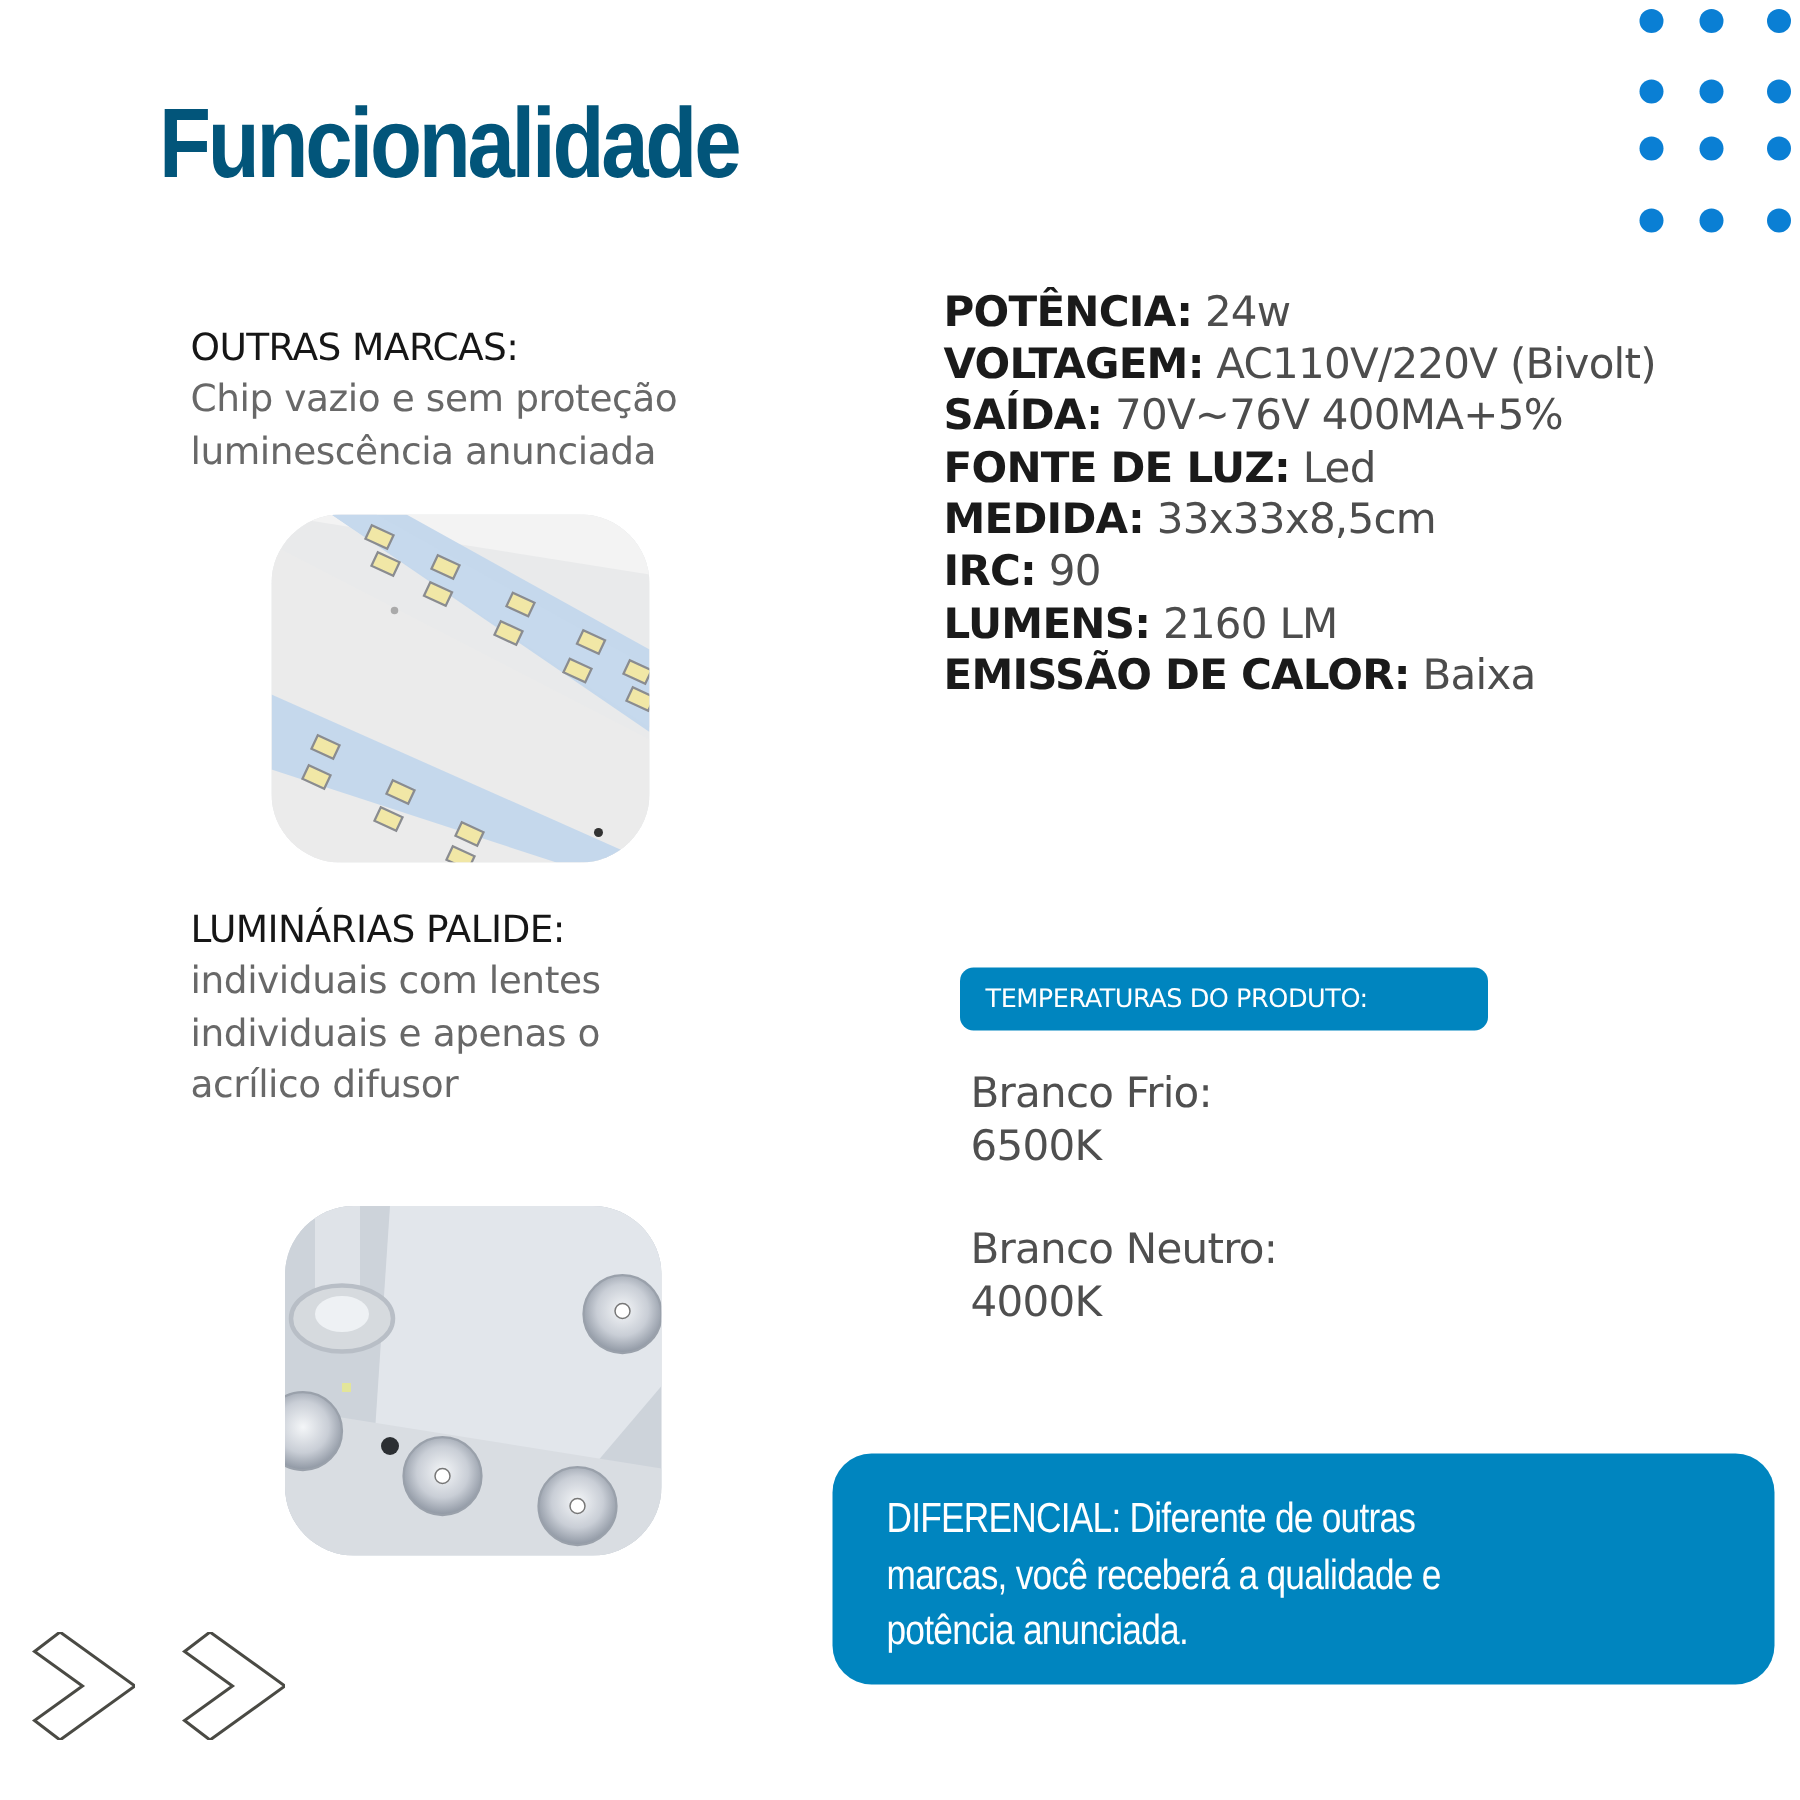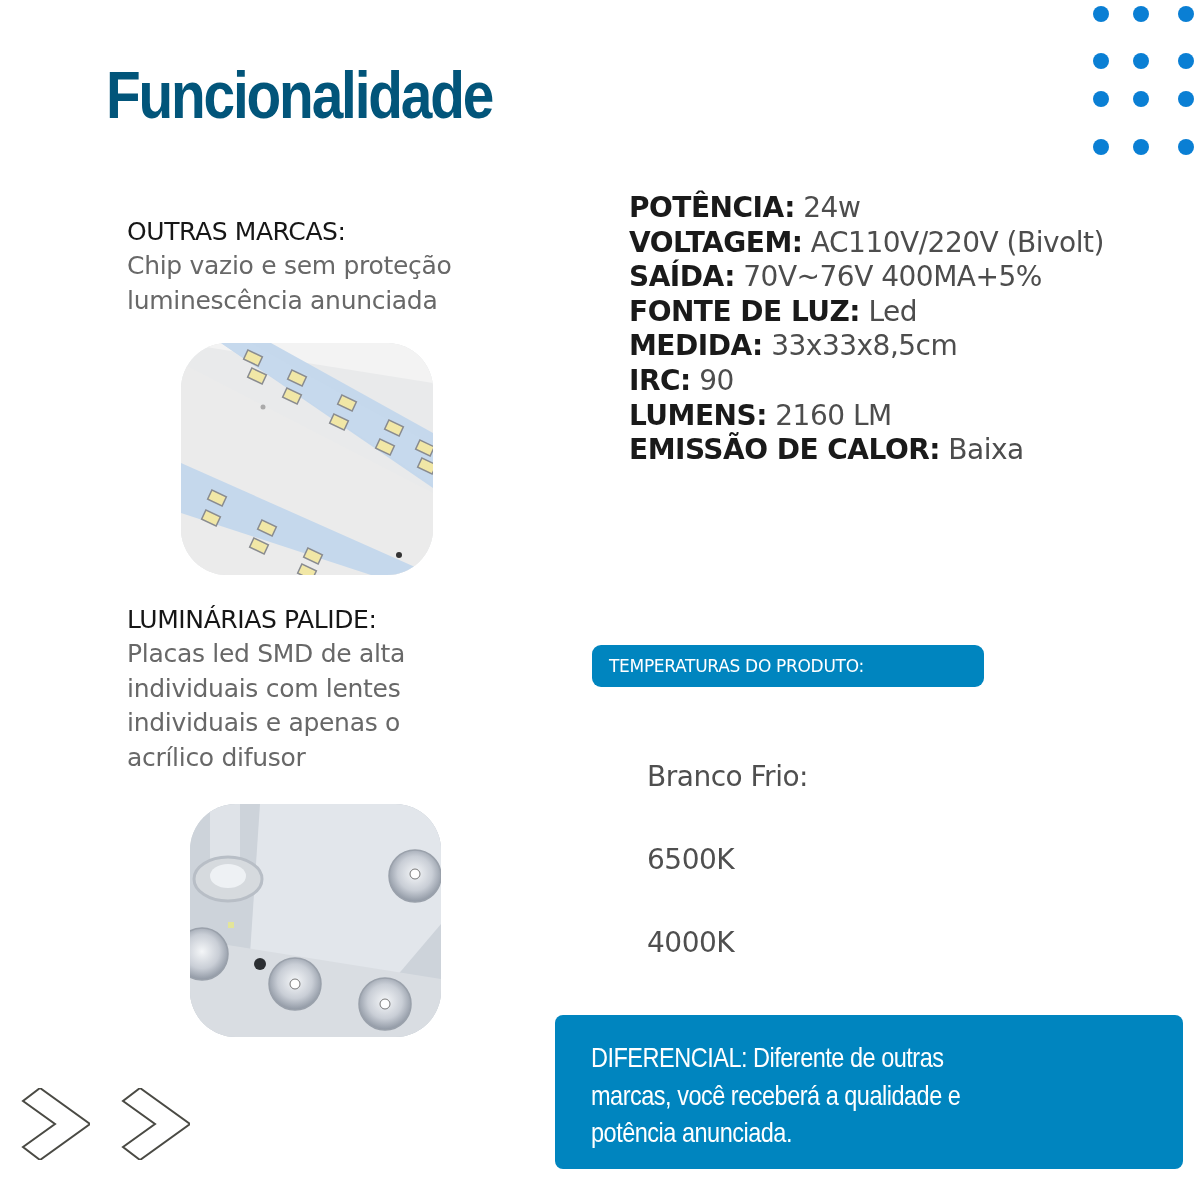--- a/index.html
+++ b/index.html
@@ -26,33 +26,33 @@
     }
     .photo1 { left: 181px; top: 343px; width: 252px; height: 232px; background: #ecedee; }
     .photo2 { left: 190px; top: 804px; width: 251px; height: 233px; background: #cfd5dc; }
 
     .specs { position: absolute; left: 629px; top: 191px; font-family: "DejaVu Sans", sans-serif; }
     .spec-row { font-size: 28px; line-height: 34.6px; white-space: nowrap; letter-spacing: -0.5px; }
     .spec-key { color: #1a1a1a; font-weight: 700; }
     .spec-val { color: #4d4d4d; font-weight: 400; }
 
     .temp-badge {
-      position: absolute; left: 592px; top: 645px; width: 392px; height: 42px;
+      position: absolute; left: 640px; top: 645px; width: 352px; height: 42px;
       background: #0085bf; border-radius: 9px; color: #ffffff;
       font-family: "DejaVu Sans", sans-serif; font-size: 17px; letter-spacing: -0.3px;
       padding-left: 17px; line-height: 42px; white-space: nowrap;
     }
 
     .temps { position: absolute; left: 647px; top: 711px; font-family: "DejaVu Sans", sans-serif; }
     .temp-item { margin-bottom: 34px; }
-    .temp-item .t-name, .temp-item .t-val { font-size: 28px; color: #4f4f4f; line-height: 35px; letter-spacing: -0.5px; white-space: nowrap; display: block; margin-top: 48px; }
+    .temp-item .t-name, .temp-item .t-val { font-size: 28px; color: #4f4f4f; line-height: 35px; letter-spacing: -0.5px; white-space: nowrap; display: block; }
 
     .diff-box {
-      position: absolute; left: 555px; top: 1015px; width: 628px; height: 154px;
-      background: #0085bf; border-radius: 8px;
+      position: absolute; left: 555px; top: 969px; width: 628px; height: 154px;
+      background: #0085bf; border-radius: 26px;
       padding: 24px 0 0 36px;
     }
     .diff-text {
       font-family: "Liberation Sans Narrow", "Liberation Sans", sans-serif;
       color: #ffffff; font-size: 28px; font-weight: 400; line-height: 37.5px;
       letter-spacing: -0.6px; width: 460px;
       transform: scaleX(0.84); transform-origin: left top;
       white-space: normal; width: 500px;
     }
 
@@ -117,21 +117,20 @@
       <rect x="124" y="208" width="16" height="10" transform="rotate(25 132 213)"></rect>
       <rect x="118" y="224" width="16" height="10" transform="rotate(25 126 229)"></rect>
     </g>
     <circle cx="82" cy="64" r="2.5" fill="#aaaaaa"></circle>
     <circle cx="218" cy="212" r="3" fill="#333333"></circle>
   </svg>
 </div>
 
 <div class="block-left" style="top:603px;">
   <div class="head">LUMINÁRIAS PALIDE:</div>
-  <div class="body">Placas led SMD de alta</div>
   <div class="body">individuais com lentes</div>
   <div class="body">individuais e apenas o</div>
   <div class="body">acrílico difusor</div>
 </div>
 
 <div class="photo photo2" aria-label="Placa LED SMD com lentes individuais">
   <svg width="251" height="233" viewBox="0 0 251 233">
     <defs>
       <radialGradient id="lens" cx="50%" cy="45%" r="55%">
         <stop offset="0%" stop-color="#f4f6f8"></stop>
@@ -169,20 +168,21 @@
 </div>
 
 <div class="temp-badge">TEMPERATURAS DO PRODUTO:</div>
 
 <div class="temps">
   <div class="temp-item">
     <span class="t-name">Branco Frio:</span>
     <span class="t-val">6500K</span>
   </div>
   <div class="temp-item">
+    <span class="t-name">Branco Neutro:</span>
     <span class="t-val">4000K</span>
   </div>
 </div>
 
 <div class="diff-box">
   <div class="diff-text">DIFERENCIAL: Diferente de outras marcas, você receberá a qualidade e potência anunciada.</div>
 </div>
 
 <div class="chevrons">
   <svg class="chev" style="left:0;" width="70" height="72" viewBox="0 0 70 72">

